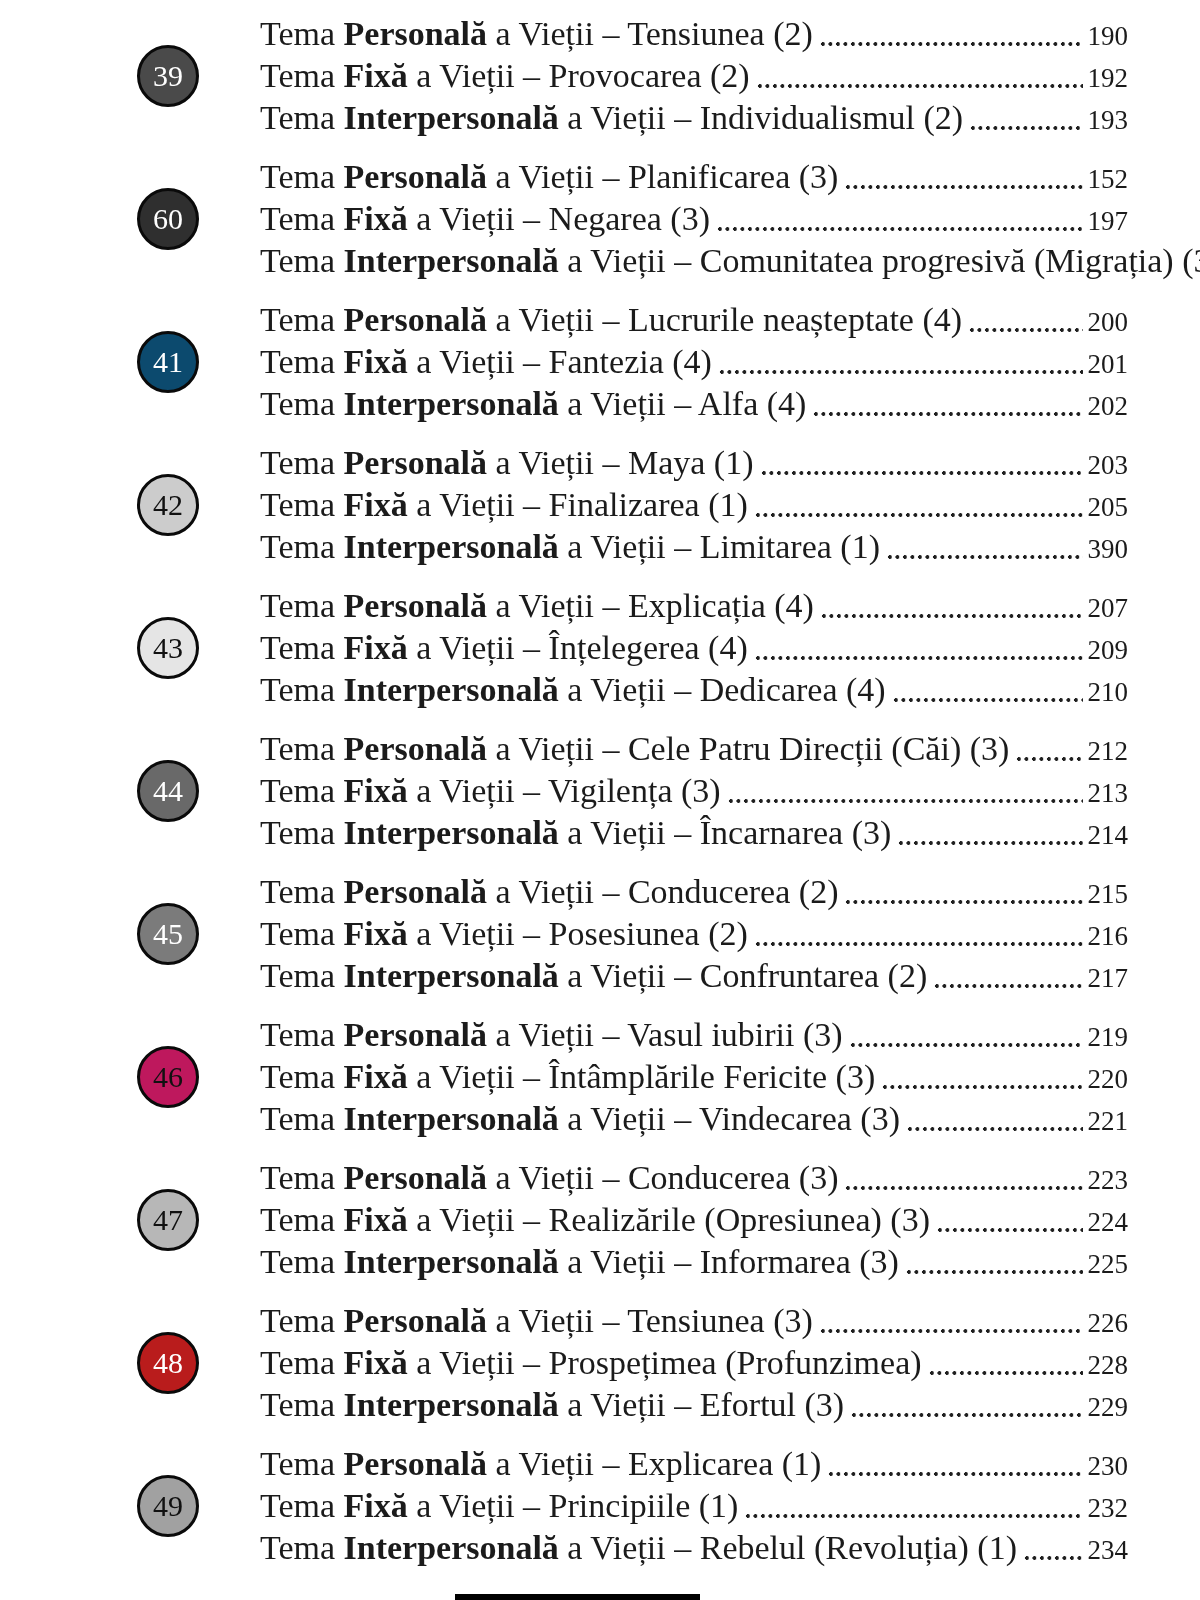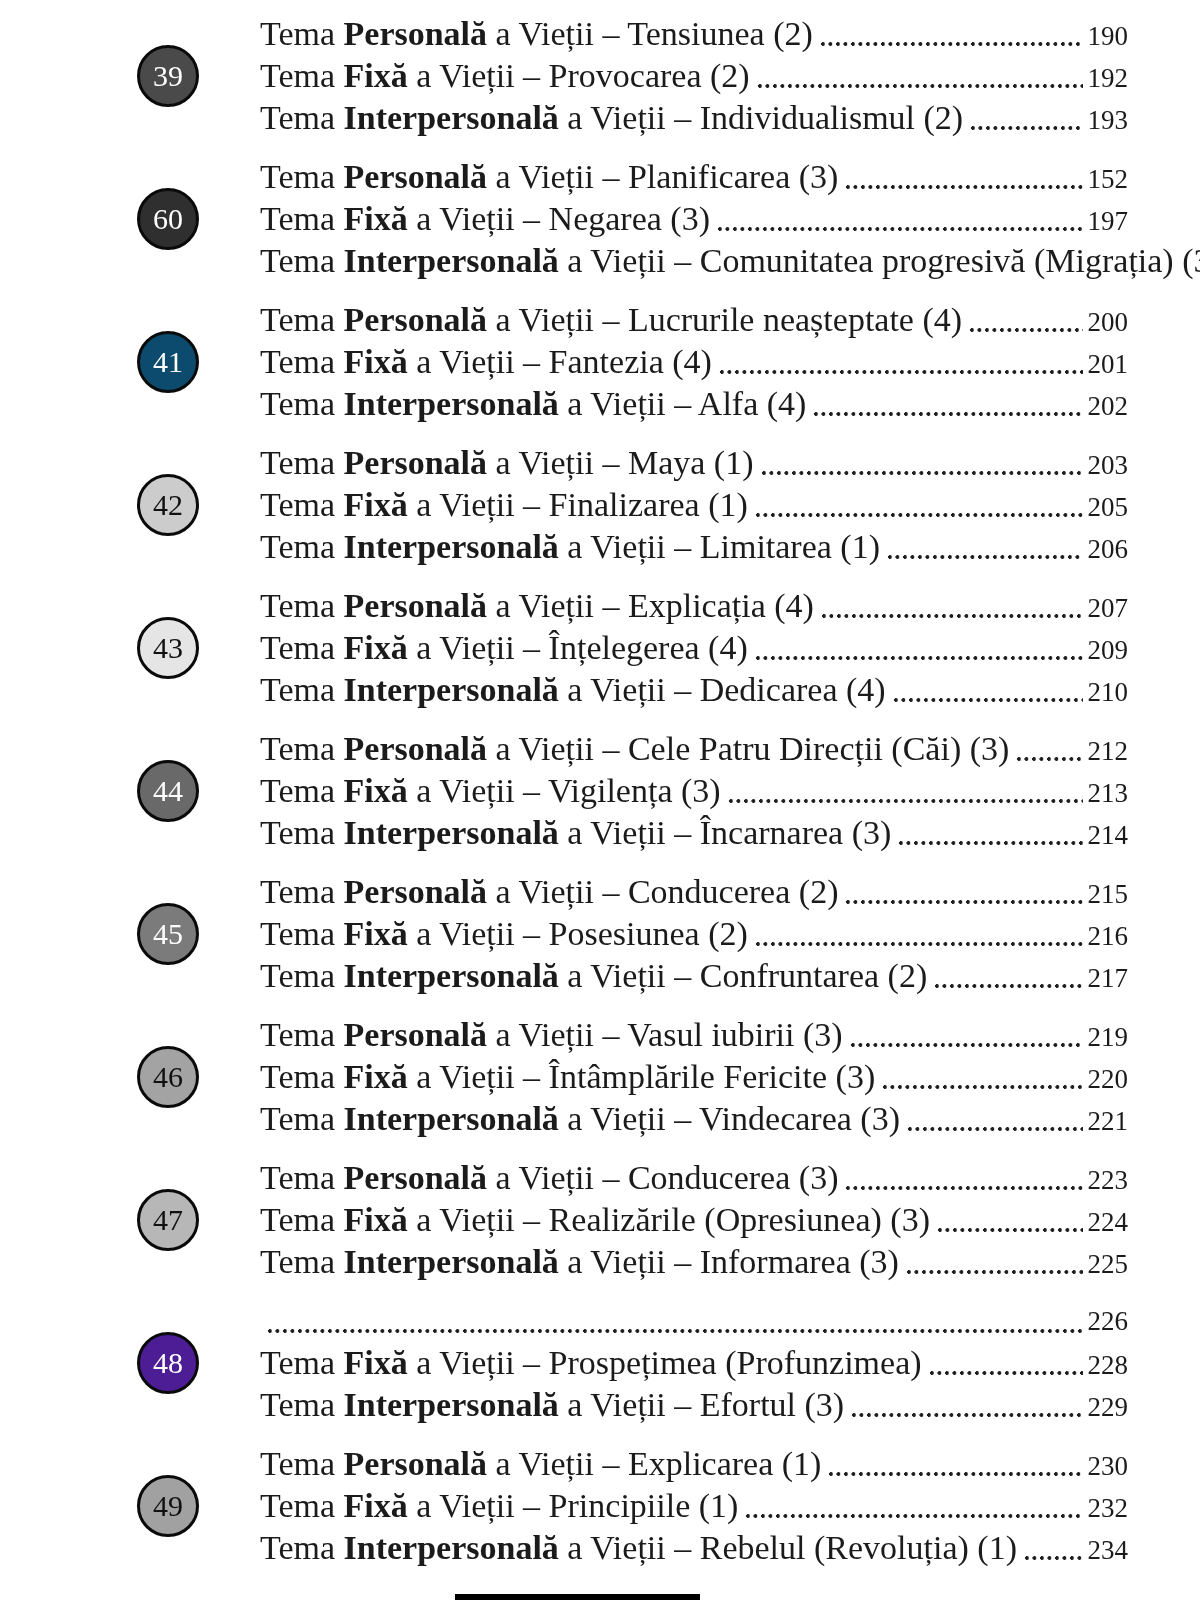--- a/index.html
+++ b/index.html
@@ -161,21 +161,21 @@
           <span class="page-num">203</span>
         </div>
         <div class="entry">
           <span class="entry-text">Tema <b>Fixă</b> a Vieții – Finalizarea (1)</span>
           <span class="dots"></span>
           <span class="page-num">205</span>
         </div>
         <div class="entry">
           <span class="entry-text">Tema <b>Interpersonală</b> a Vieții – Limitarea (1)</span>
           <span class="dots"></span>
-          <span class="page-num">206</span>
+          <span class="page-num">390</span>
         </div>
       </div>
     </div>
     <div class="block">
       <div class="circle-col">
         <div class="badge" style="background: #e5e5e5; color: rgb(17, 17, 17);">43</div>
       </div>
       <div class="entries">
         <div class="entry">
           <span class="entry-text">Tema <b>Personală</b> a Vieții – Explicația (4)</span>
@@ -233,21 +233,21 @@
         </div>
         <div class="entry">
           <span class="entry-text">Tema <b>Interpersonală</b> a Vieții – Confruntarea (2)</span>
           <span class="dots"></span>
           <span class="page-num">217</span>
         </div>
       </div>
     </div>
     <div class="block">
       <div class="circle-col">
-        <div class="badge" style="background: #a3a3a3; color: rgb(17, 17, 17);">46</div>
+        <div class="badge" style="background: #be185d; color: rgb(17, 17, 17);">46</div>
       </div>
       <div class="entries">
         <div class="entry">
           <span class="entry-text">Tema <b>Personală</b> a Vieții – Vasul iubirii (3)</span>
           <span class="dots"></span>
           <span class="page-num">219</span>
         </div>
         <div class="entry">
           <span class="entry-text">Tema <b>Fixă</b> a Vieții – Întâmplările Fericite (3)</span>
           <span class="dots"></span>
@@ -277,24 +277,25 @@
         </div>
         <div class="entry">
           <span class="entry-text">Tema <b>Interpersonală</b> a Vieții – Informarea (3)</span>
           <span class="dots"></span>
           <span class="page-num">225</span>
         </div>
       </div>
     </div>
     <div class="block">
       <div class="circle-col">
-        <div class="badge" style="background: #4c1d95; color: rgb(255, 255, 255);">48</div>
-      </div>
-      <div class="entries">
-        <div class="entry">
+        <div class="badge" style="background: #b91c1c; color: rgb(255, 255, 255);">48</div>
+      </div>
+      <div class="entries">
+        <div class="entry">
+          <span class="entry-text">Tema <b>Personală</b> a Vieții – Tensiunea (3)</span>
           <span class="dots"></span>
           <span class="page-num">226</span>
         </div>
         <div class="entry">
           <span class="entry-text">Tema <b>Fixă</b> a Vieții – Prospețimea (Profunzimea)</span>
           <span class="dots"></span>
           <span class="page-num">228</span>
         </div>
         <div class="entry">
           <span class="entry-text">Tema <b>Interpersonală</b> a Vieții – Efortul (3)</span>

